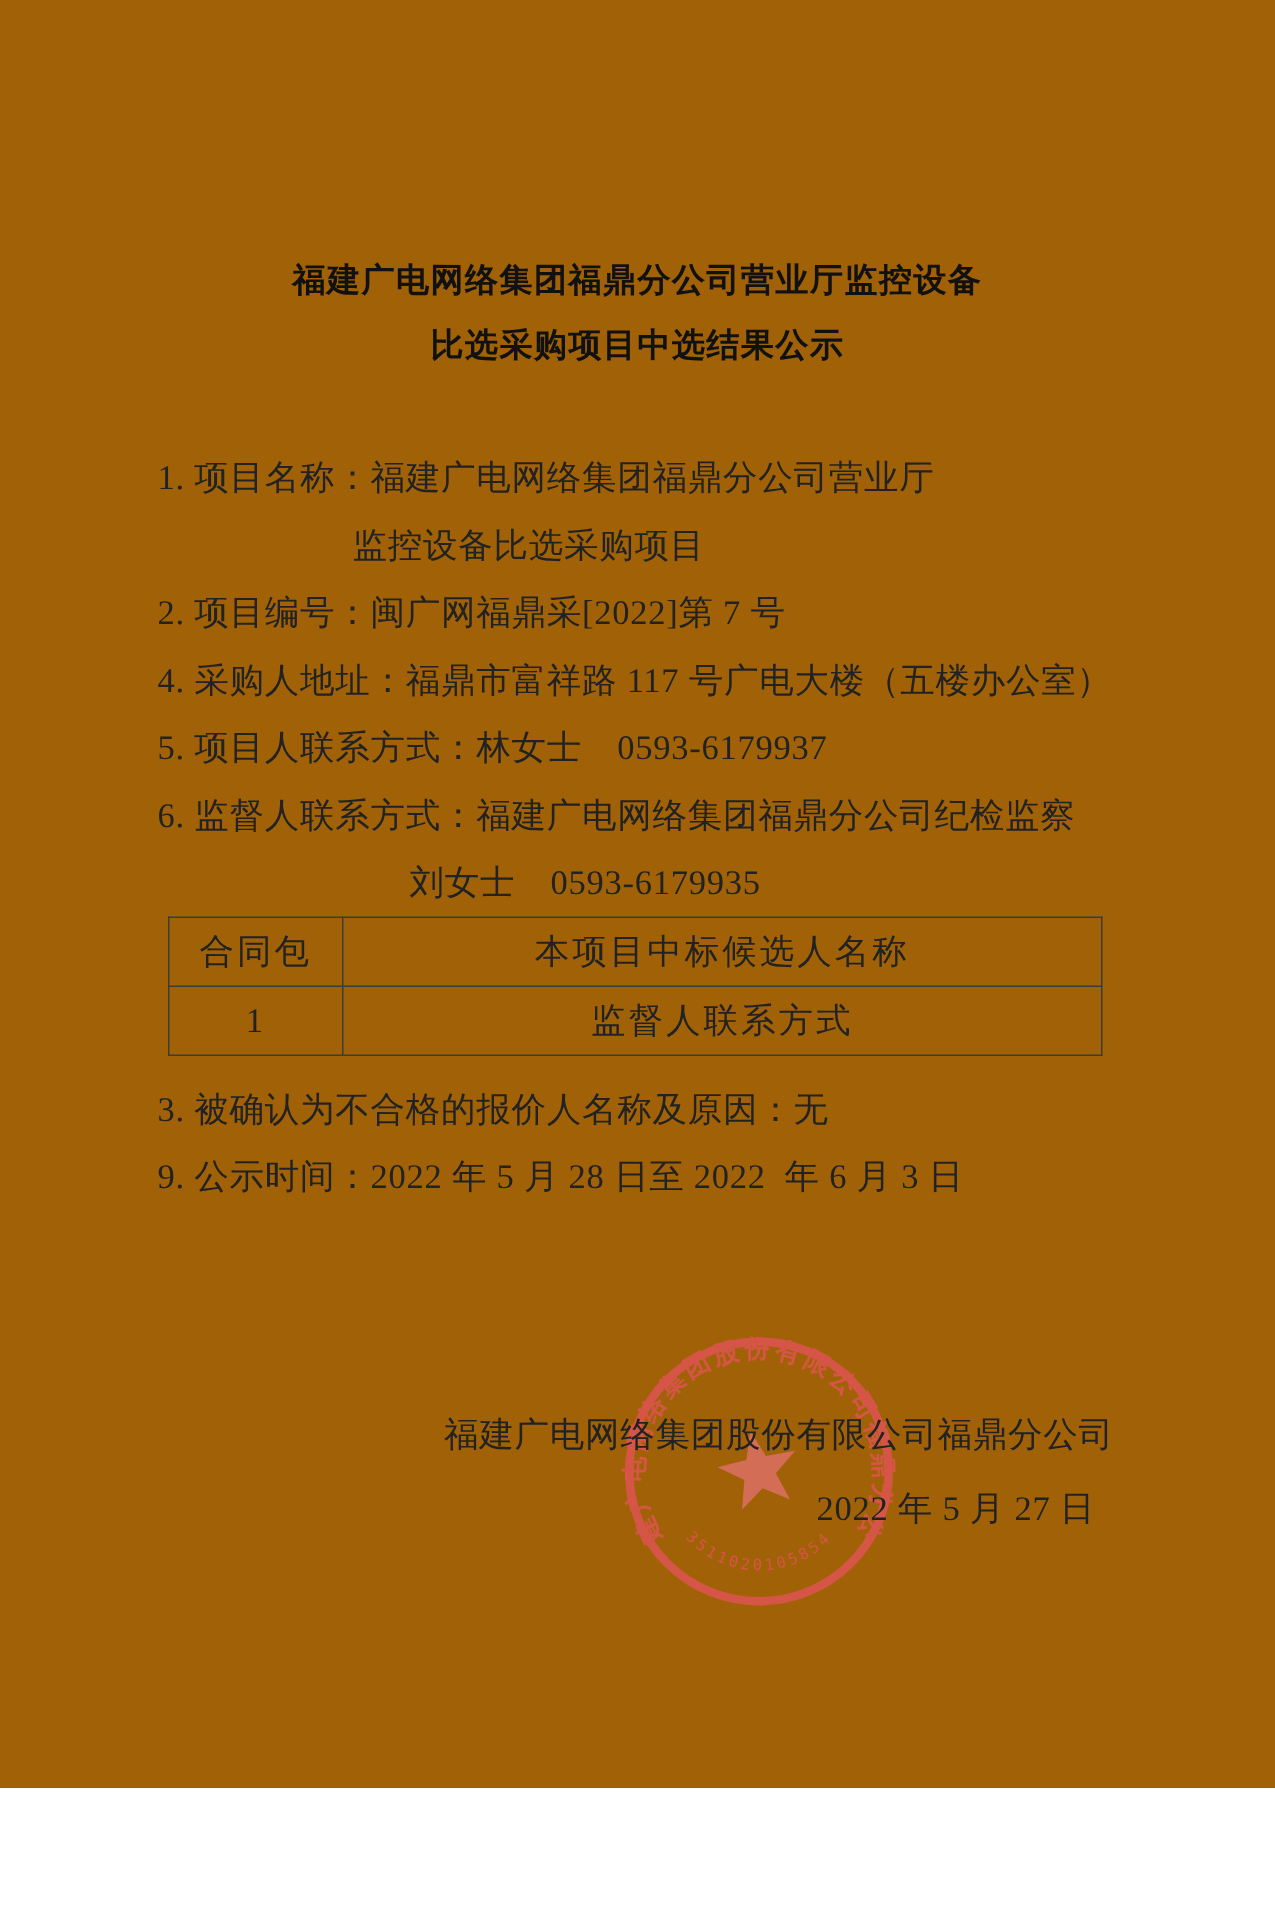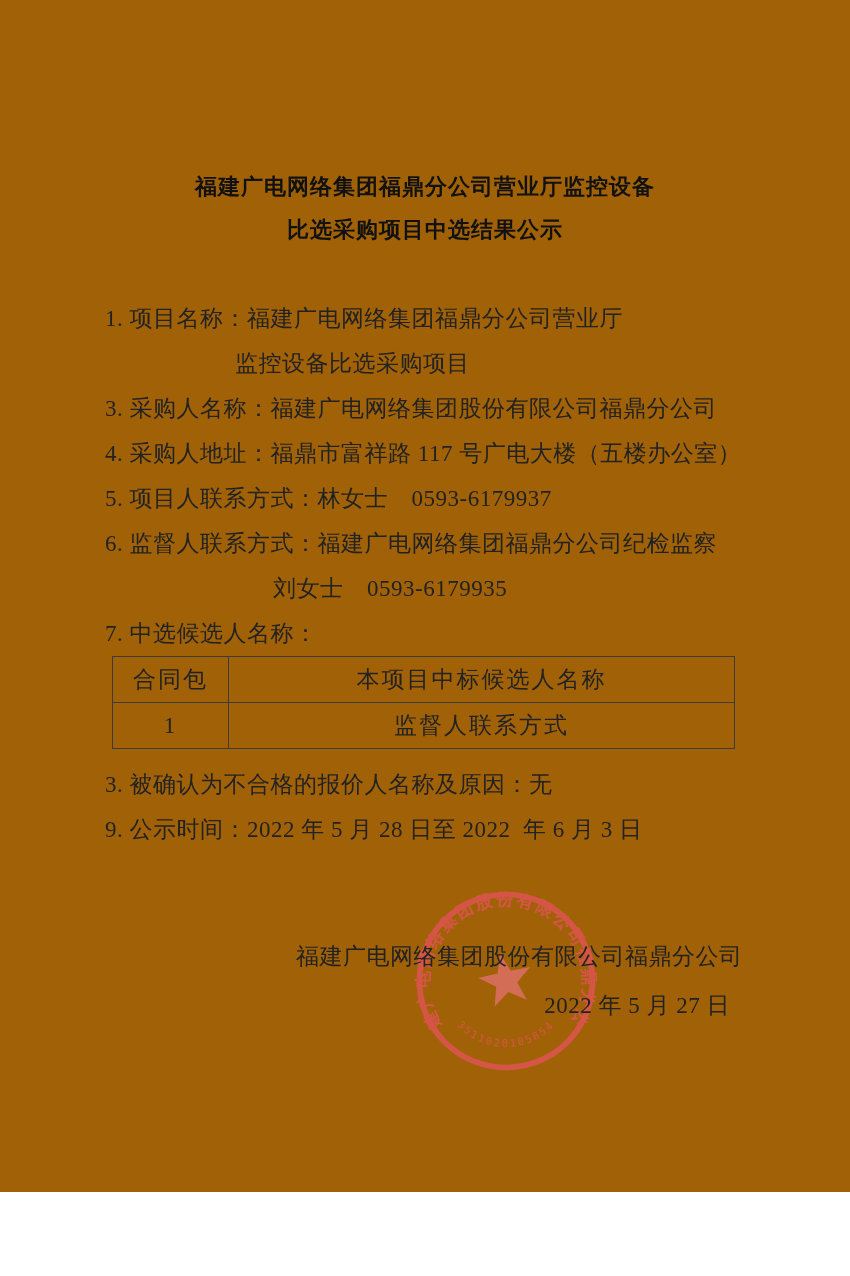--- a/index.html
+++ b/index.html
@@ -85,26 +85,25 @@
 <div class="page">
 
   <div class="title-block">
     <div>福建广电网络集团福鼎分公司营业厅监控设备</div>
     <div>比选采购项目中选结果公示</div>
   </div>
 
   <div class="content">
     <div class="line">1. 项目名称：福建广电网络集团福鼎分公司营业厅</div>
     <div class="line indent-a">监控设备比选采购项目</div>
-    <div class="line">3. 采购人名称：福建广电网络集团股份有限公司福鼎分公司</div>
+    <div class="line">2. 项目编号：闽广网福鼎采[2022]第 7 号</div>
     <div class="line">4. 采购人地址：福鼎市富祥路 117 号广电大楼（五楼办公室）</div>
     <div class="line">5. 项目人联系方式：林女士　0593-6179937</div>
     <div class="line">6. 监督人联系方式：福建广电网络集团福鼎分公司纪检监察</div>
     <div class="line indent-b">刘女士　0593-6179935</div>
-    <div class="line">7. 中选候选人名称：</div>
 
     <table class="winners">
       <thead>
         <tr>
           <th class="col-package">合同包</th>
           <th>本项目中标候选人名称</th>
         </tr>
       </thead>
       <tbody>
         <tr>

